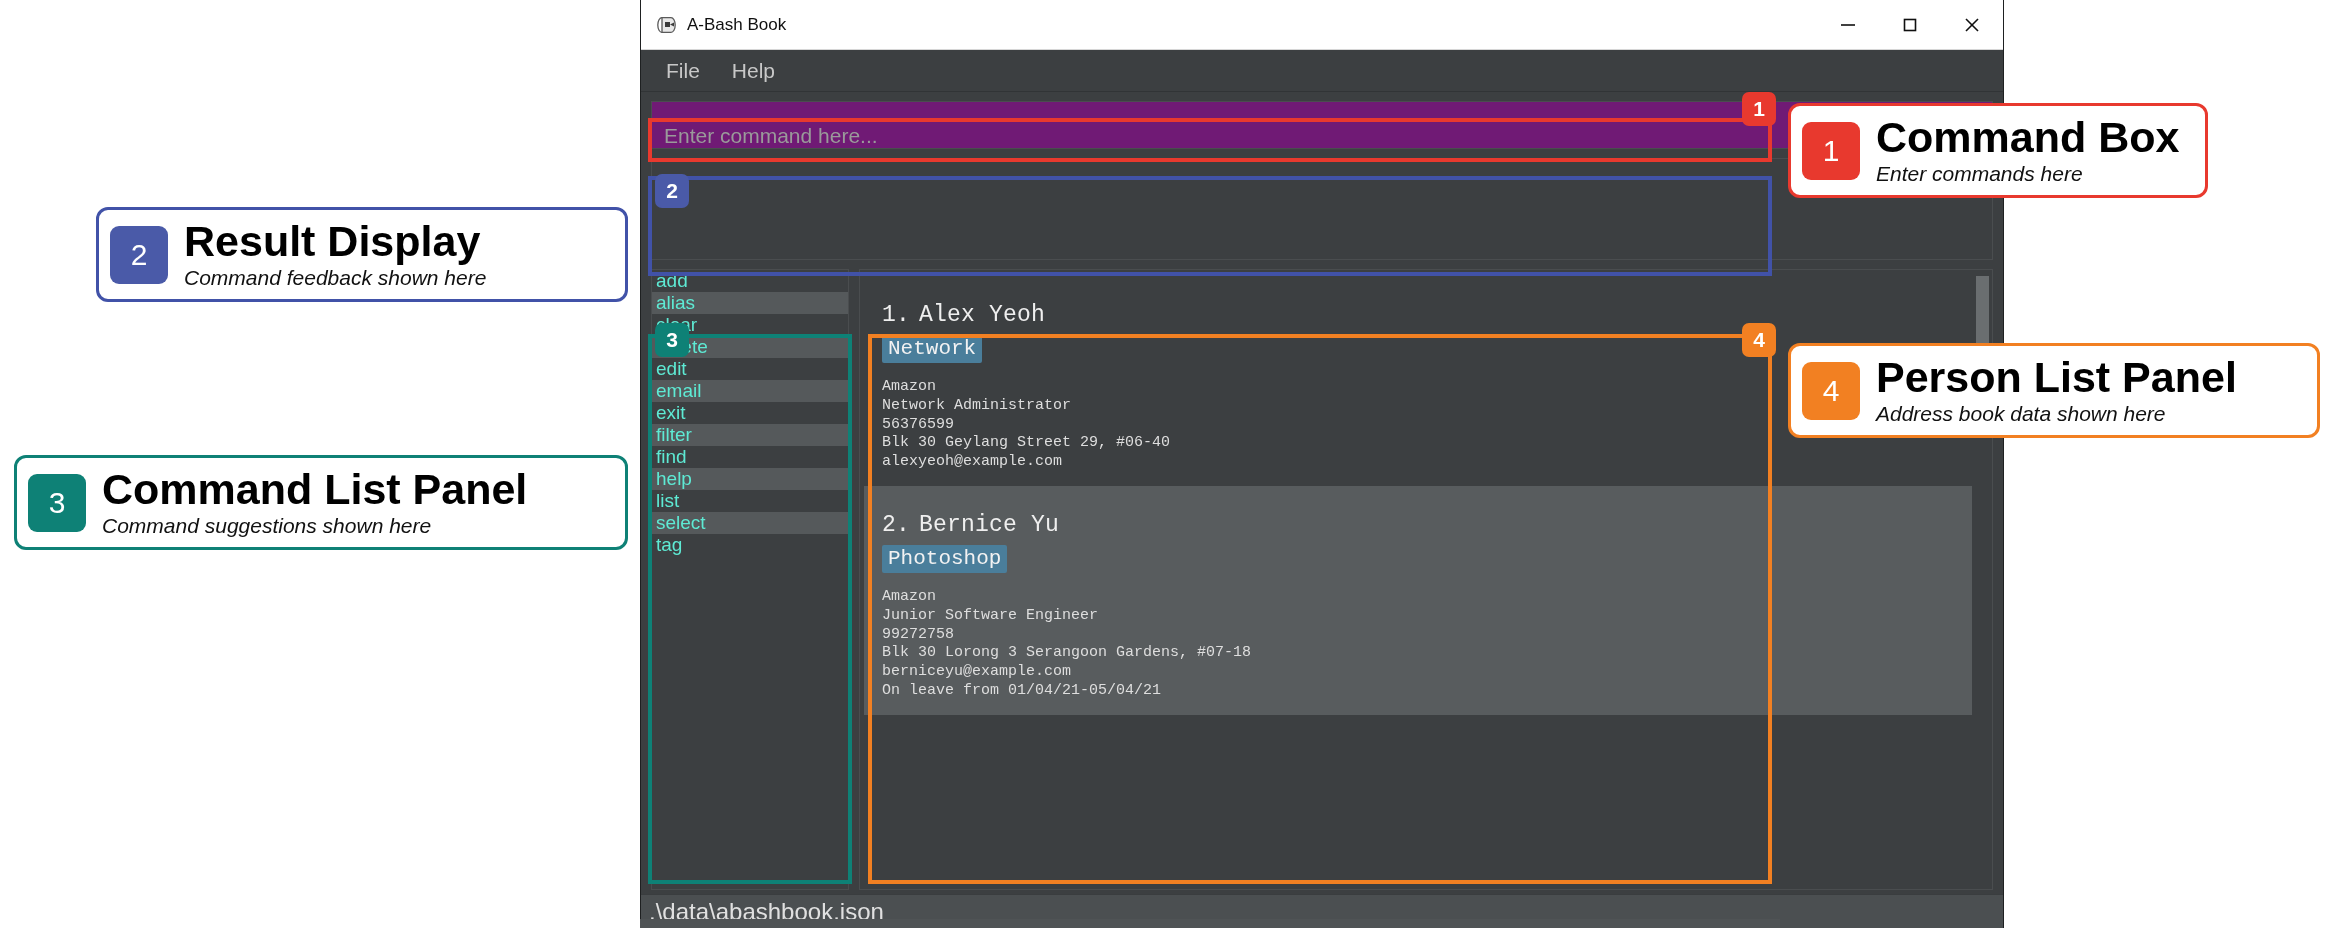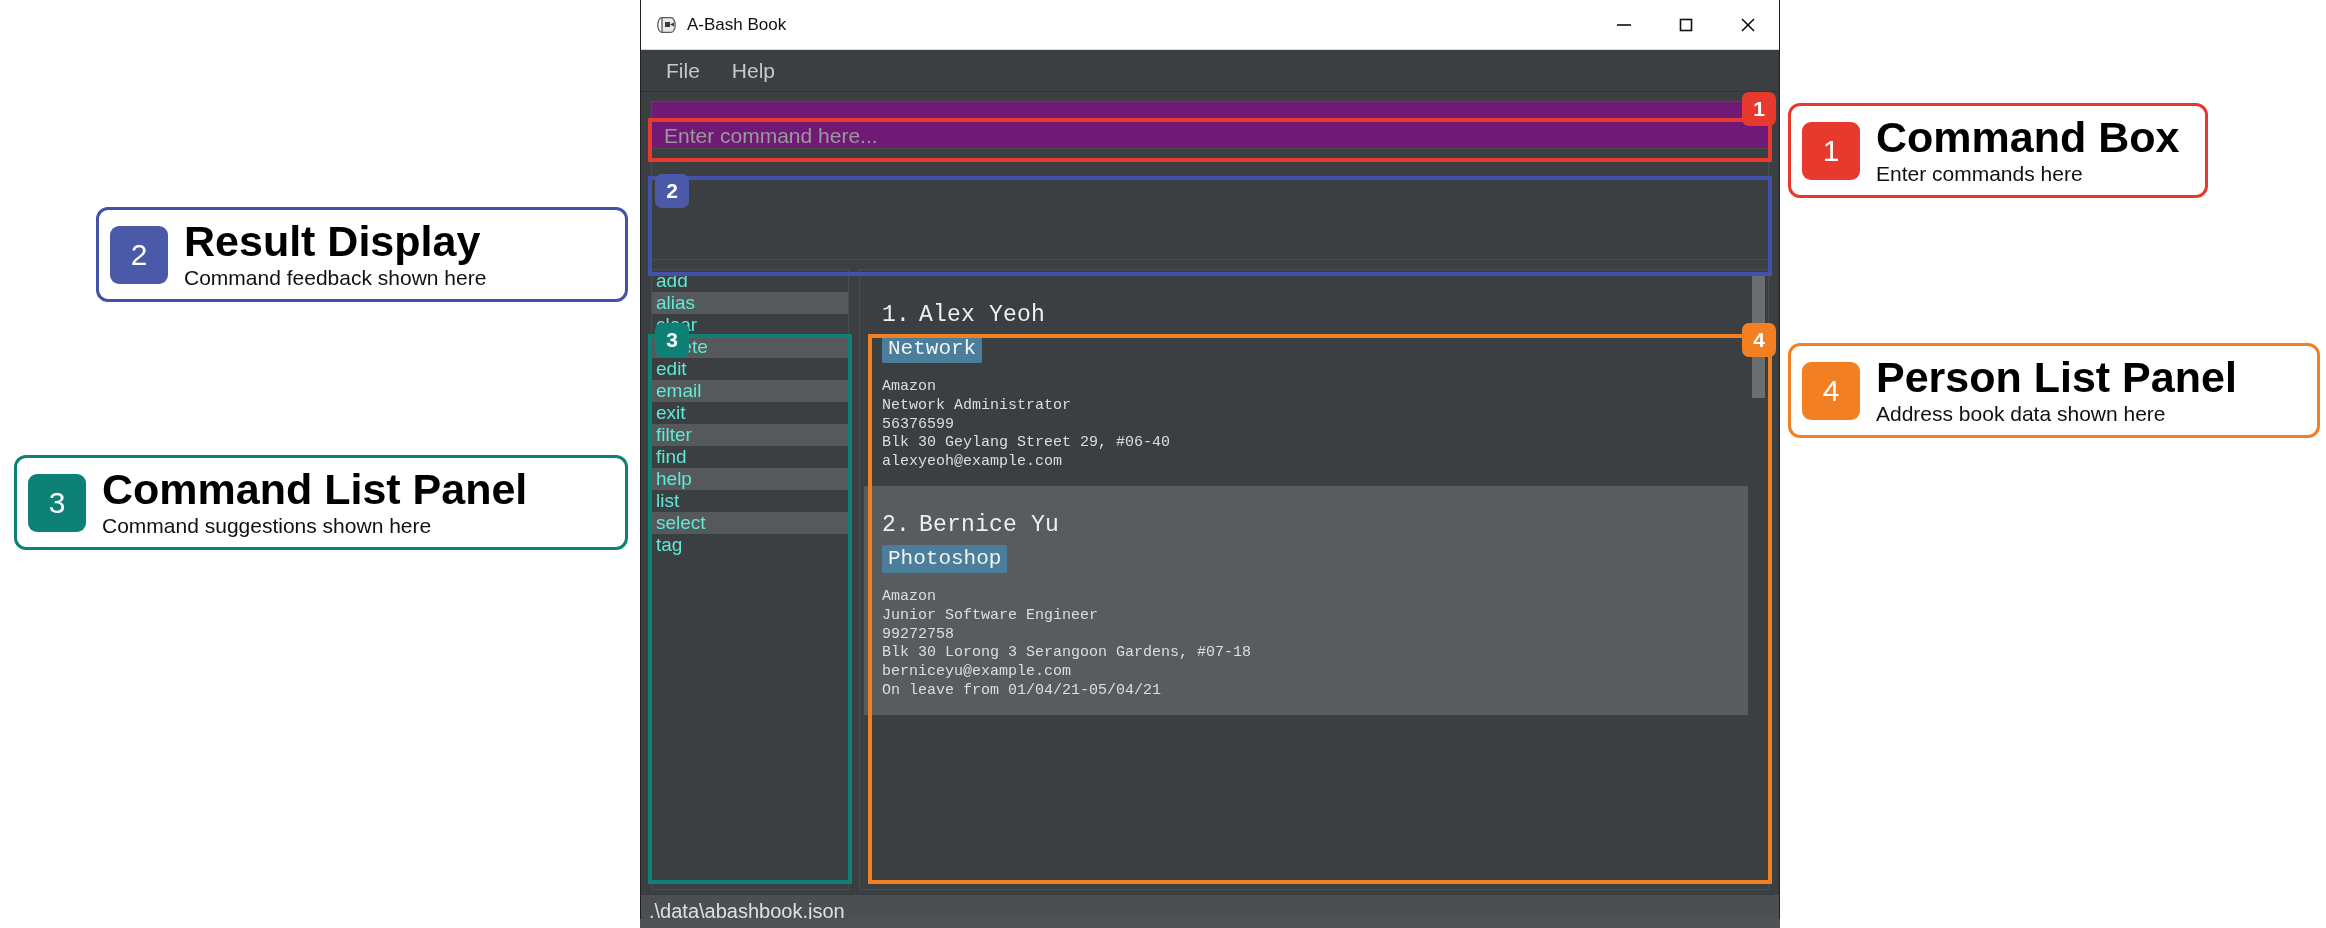--- a/index.html
+++ b/index.html
@@ -9,21 +9,21 @@
     background: #ffffff;
     font-family: "Liberation Sans", sans-serif;
     overflow: hidden;
   }
   #root { position: relative; width: 2326px; height: 928px; }
 
   
   .app-window {
     position: absolute;
     left: 640px; top: 0px;
-    width: 1140px; height: 928px;
+    width: 1364px; height: 928px;
     background: #3c3f41;
     border-left: 1px solid #1e2021;
     border-right: 1px solid #1e2021;
     display: flex; flex-direction: column;
   }
   .titlebar {
     height: 50px;
     background: #ffffff;
     display: flex; align-items: center;
     border-bottom: 1px solid #d6d6d6;
@@ -140,21 +140,21 @@
     background: #6a6e70;
   }
 
   .statusbar {
     height: 34px; flex: 0 0 auto;
     background: #4b4f51;
     display: flex; align-items: center;
     padding-left: 8px;
     border-top: 1px solid #3a3d3f;
   }
-  .statusbar .path { font-size: 20px; color: #e0e0e0; }
+  .statusbar .path { font-size: 24px; color: #e0e0e0; }
 
   .bottom-strip {
     position: absolute; left: 640px; top: 919px;
     width: 1140px; height: 9px;
     background: #4f5355;
   }
 
   
   .hl { position: absolute; pointer-events: none; }
   .hl-box { position: absolute; inset: 0; border: 4px solid; }
@@ -183,21 +183,21 @@
     width: 58px; height: 58px;
     border-radius: 9px;
     color: #ffffff;
     font-size: 30px;
     display: flex; align-items: center; justify-content: center;
     flex: 0 0 auto;
     font-family: "Liberation Sans", sans-serif;
   }
   .callout .txt { display: flex; flex-direction: column; justify-content: center; }
   .callout .co-title { font-size: 43px; font-weight: bold; color: #000000; line-height: 1.05; }
-  .callout .co-sub { font-size: 21px; color: #111111; line-height: 1.15; margin-top: 2px; }
+  .callout .co-sub { font-size: 21px; color: #111111; line-height: 1.15; margin-top: 2px; font-style: italic; }
 </style>
 </head>
 <body>
 
 <div id="root">
 
   <div class="app-window">
 
     <div class="titlebar">
       <div class="title-left">

